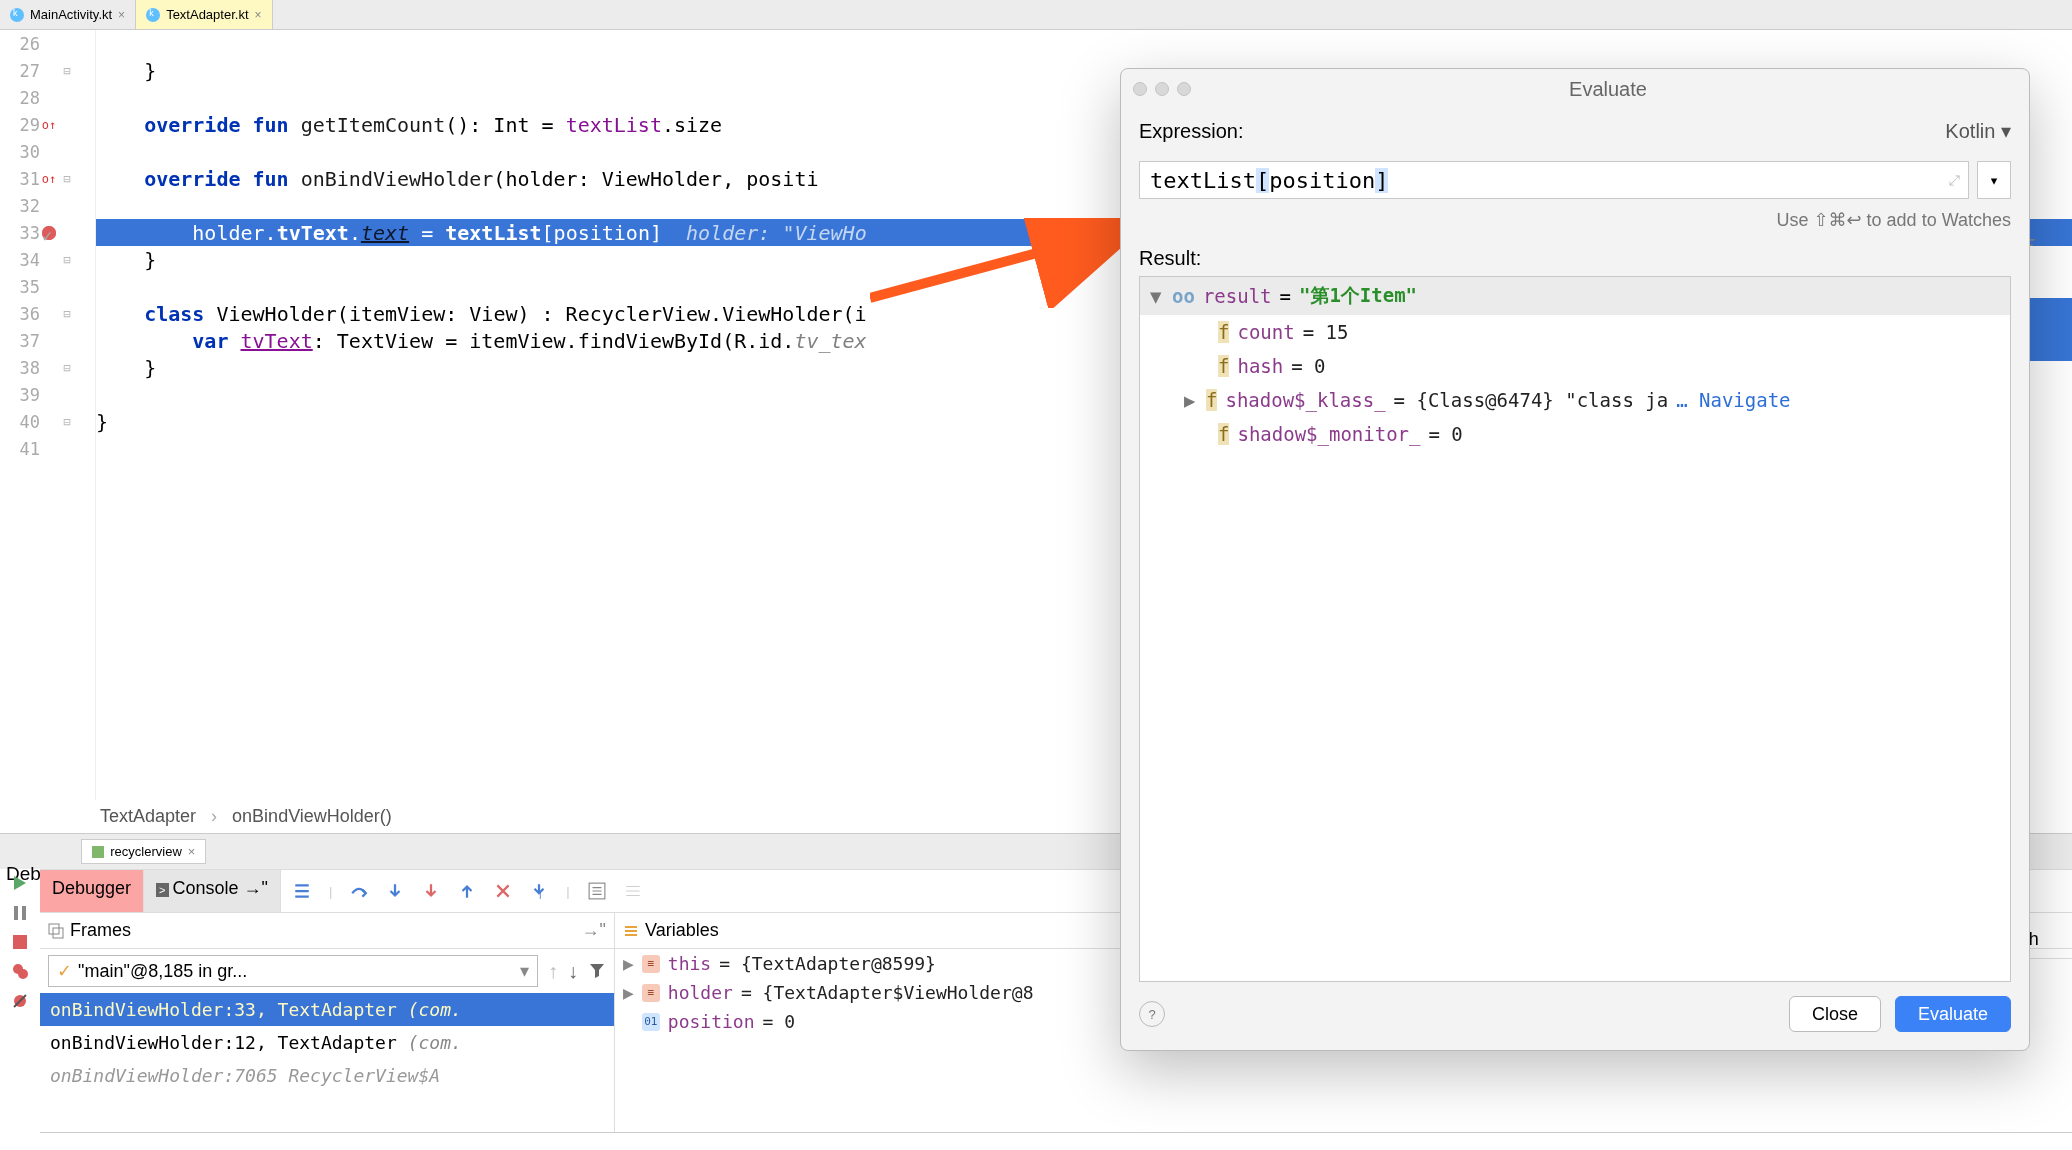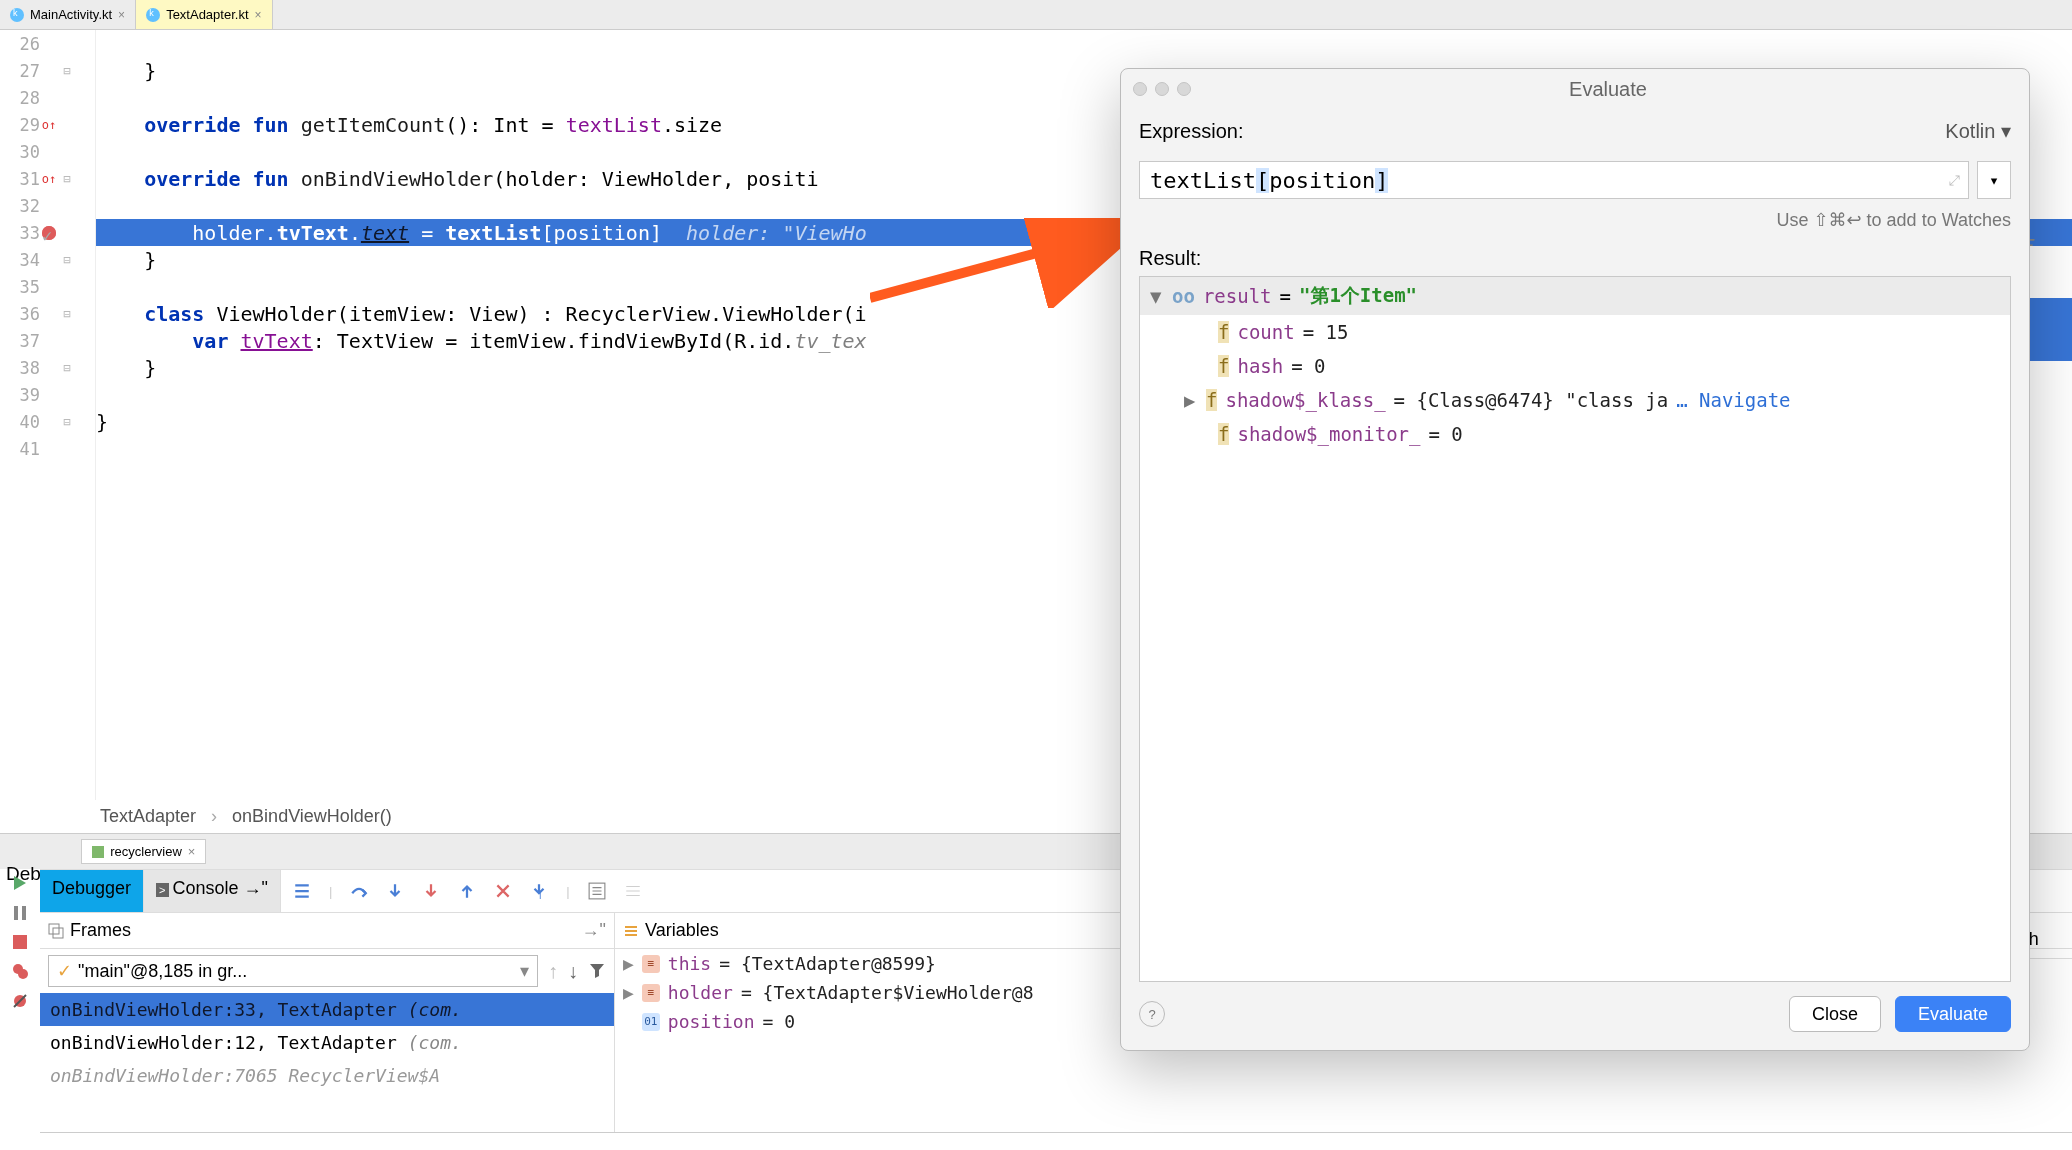--- a/index.html
+++ b/index.html
@@ -37,34 +37,34 @@
 
 
 .debug-hdr { display:flex; align-items:center; height: 36px; border-top:1px solid #ccc; background:#ececec; padding-left:6px; gap:14px; }
 .debug-hdr .lab { font-size: 19px; margin-top: 44px; }
 .debug-hdr .run-tab { display:flex; align-items:center; gap:6px; padding:4px 10px; background:#fff; border:1px solid #ccc; }
 .run-tab .bug { width:12px;height:12px; background:#7fb86b; display:inline-block; }
 
 .debug-toolbar { display:flex; height: 44px; border-top:1px solid #ddd; border-bottom:1px solid #ddd; }
 .left-col2 { width: 40px; display:flex; flex-direction:column; align-items:center; gap:14px; padding-top:6px; }
 .tb-tab { padding: 8px 12px; font-size: 18px; border-right:1px solid #ddd; }
-.tb-tab.active { background:#0ea5e9; }
+.tb-tab.active { background:#fca5a5; }
 .tb-tab.inactive { background:#e6e6e6; }
 .tb-icons { display:flex; align-items:center; gap:18px; padding-left:12px; }
 .tb-icons svg, .tb-icons .ico { width:18px; height:18px; }
 
 .panels { display:flex; height: 220px; border-bottom:1px solid #ccc; }
 .panel-frames { width: 575px; border-right:1px solid #ddd; display:flex; flex-direction:column; }
 .panel-vars { flex:1; display:flex; flex-direction:column; }
 .panel-title { height: 36px; border-bottom:1px solid #ddd; display:flex; align-items:center; padding:0 8px; font-size:18px; gap:6px; }
 .panel-title .spacer{flex:1}
 .frames-combo { display:flex; align-items:center; padding:6px 8px; gap:10px; }
 .combo-box { flex:1; border:1px solid #bbb; height:32px; display:flex; align-items:center; padding:0 8px; gap:6px; font-size:18px; }
 .frame-row { padding: 6px 10px; font-size: 18px; font-family: Menlo, monospace;}
-.frame-row.sel { background:#3875d6; color:#0f172a; }
+.frame-row.sel { background:#3875d6; color:#fef9c3; }
 .frame-row .pkg { font-style: italic; }
 .frame-row.dim { color:#999; font-style:italic;}
 .var-row { display:flex; align-items:center; padding:4px 8px; gap:8px; font-size:18px; font-family:Menlo,monospace; }
 .var-row .tri { color:#888; }
 .var-row .badge { width:18px;height:18px; display:inline-flex; align-items:center;justify-content:center; font-size:11px; border-radius:3px; }
 .badge.red { background:#f6c9b8; color:#a04a2d; }
 .badge.ylw { background:#f0e2b6; color:#8a6d1b; }
 .badge.blu { background:#cfe4ff; color:#2a5a9e; }
 .var-name { color:#8b3b8b; }
 .var-val { color:#222; }

